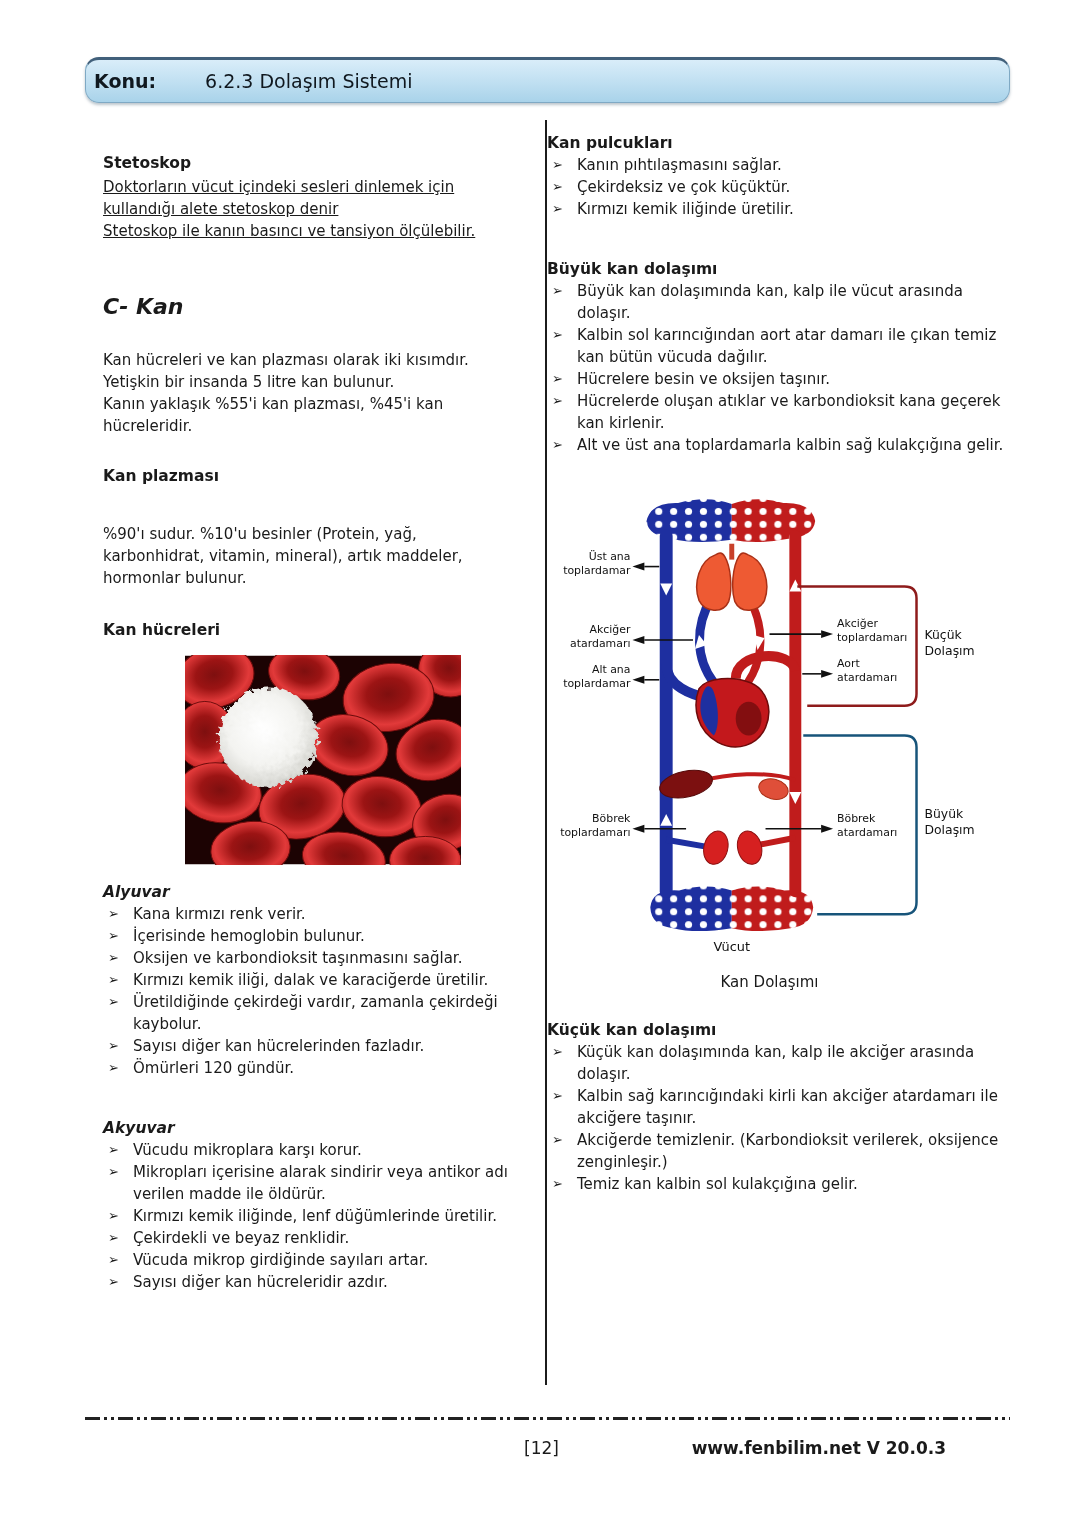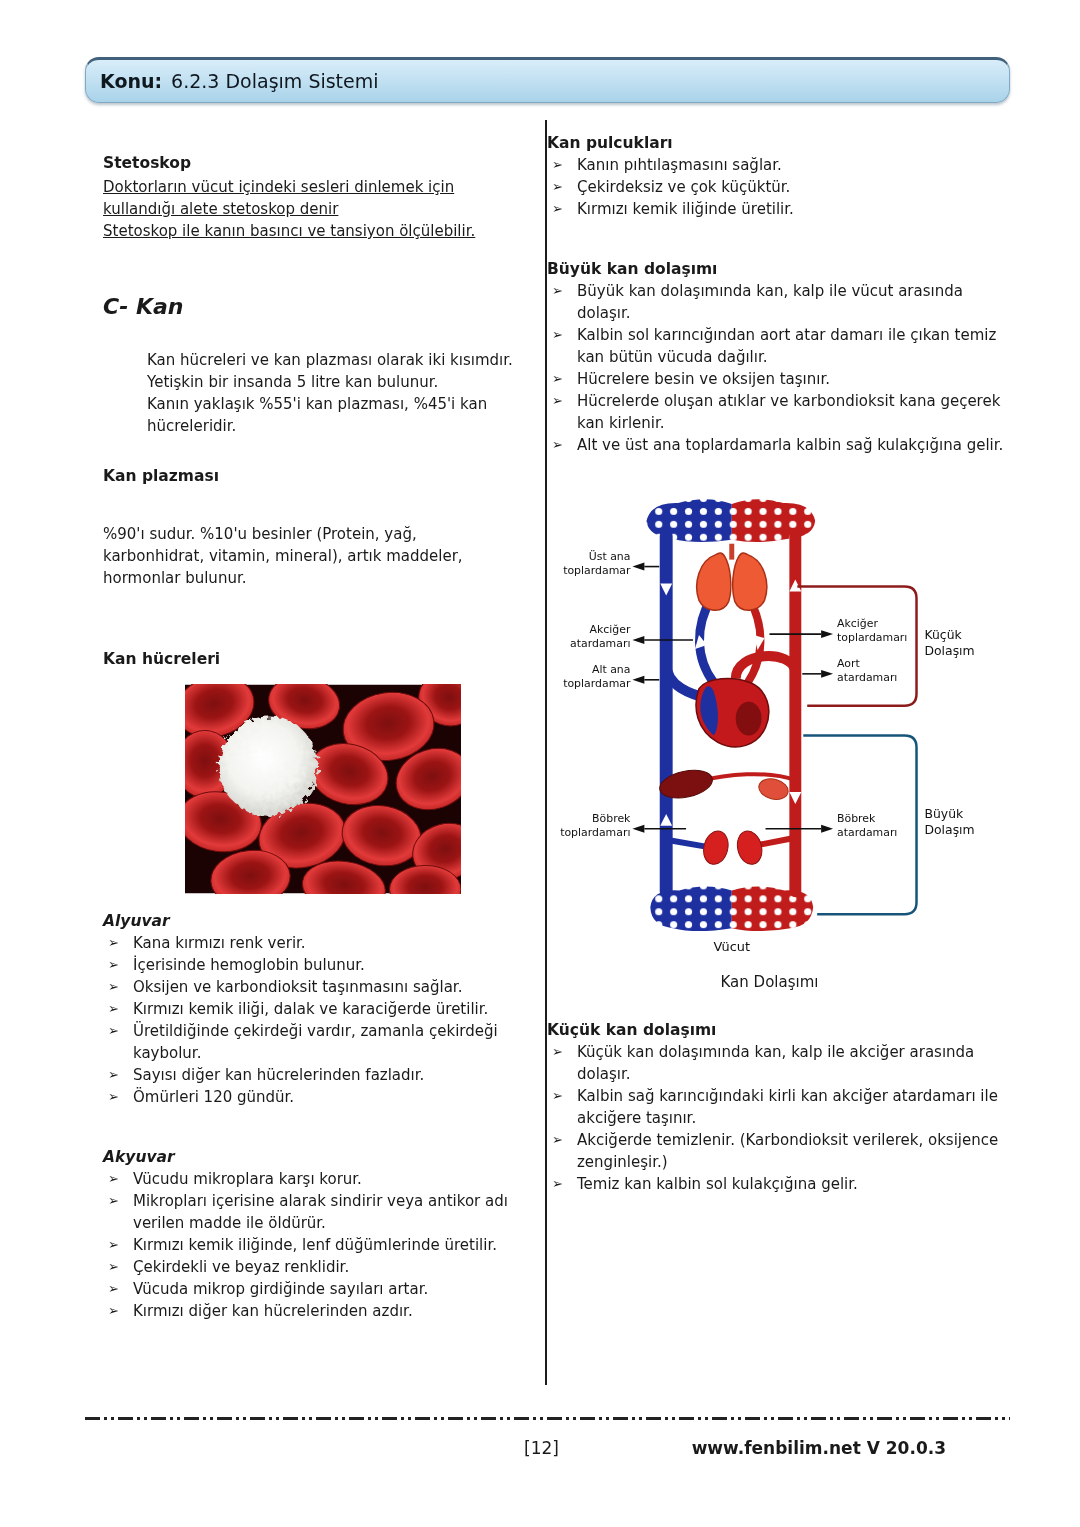--- a/index.html
+++ b/index.html
@@ -6,45 +6,45 @@
   html,body { width:1080px; height:1527px; background:#ffffff;
               font-family:"DejaVu Sans", sans-serif; color:#1a1a1a; }
   .page { position:relative; width:1080px; height:1527px; background:#ffffff; overflow:hidden; }
 
   
   .banner { position:absolute; left:85px; top:57px; width:925px; height:46px;
             border-radius:14px;
             background:linear-gradient(180deg,#d9edf9 0%,#bfdff1 55%,#a9d3ea 100%);
             border:1px solid #7fa9c4; border-top:3px solid #41607b;
             box-shadow:0 2px 3px rgba(60,90,110,.35);
-            display:flex; align-items:center; padding:0 14px; }
+            display:flex; align-items:center; padding:0 8px;gap:40px; }
   .banner .konu  { font-weight:bold; font-size:19px; margin-right:9px; color:#10181f; }
   .banner .title { font-size:19px; color:#10181f; }
 
   
   .columns  { position:absolute; left:85px; top:120px; width:925px; display:flex; }
   .col-left { width:460px; padding:0 26px 0 18px; min-height:1265px; }
   .col-right{ flex:1; border-left:2px solid #1c1c1c; min-height:1265px; }
 
   .h  { font-weight:bold; font-size:15.5px; }
   .h2 { font-weight:bold; font-size:22px;font-style:italic; }
   .p  { font-size:15px; line-height:22px; }
 
   .bl { display:flex; font-size:15px; line-height:22px; }
   .bl .mk { width:30px; flex:none; padding-left:5px; font-size:13px; }
   .bl .bt { flex:1; }
 
   
   .m-stetoskop   { margin-top:34px; }
   .m-stet-para   { margin-top:4px;text-decoration:underline; }
   .m-ckan        { margin-top:52px; }
-  .m-kan-para    { margin-top:30px;margin-left:44px; }
+  .m-kan-para    { margin-top:30px; }
   .m-plazma-h    { margin-top:30px; }
   .m-plazma-p    { margin-top:38px; }
-  .m-hucre-h     { margin-top:61px; }
+  .m-hucre-h     { margin-top:32px; }
   .blood-wrap    { margin-top:16px; margin-left:82px; width:276px; height:210px; }
   .m-alyuvar     { margin-top:18px;font-style:italic; }
   .m-akyuvar     { margin-top:40px;font-style:italic; }
   .m-list        { margin-top:2px; }
 
   
   .m-pulcuk      { margin-top:14px; }
   .m-buyuk       { margin-top:40px; }
   .diagram-wrap  { margin-top:36px; width:445px; }
   .caption       { margin-top:10px; width:445px; text-align:center; font-size:15px; }
@@ -188,21 +188,21 @@
         <div class="bl">
             <span class="mk">➢</span>
             <span class="bt">Çekirdekli ve beyaz renklidir.</span>
           </div>
         <div class="bl">
             <span class="mk">➢</span>
             <span class="bt">Vücuda mikrop girdiğinde sayıları artar.</span>
           </div>
         <div class="bl">
             <span class="mk">➢</span>
-            <span class="bt">Kırmızı diğer kan hücrelerinden azdır.</span>
+            <span class="bt">Sayısı diğer kan hücreleridir azdır.</span>
           </div>
       </div>
     </div>
 
     <div class="col-right">
 
       <div class="h m-pulcuk">Kan pulcukları</div>
       <div class="m-list">
         <div class="bl">
             <span class="mk">➢</span>

